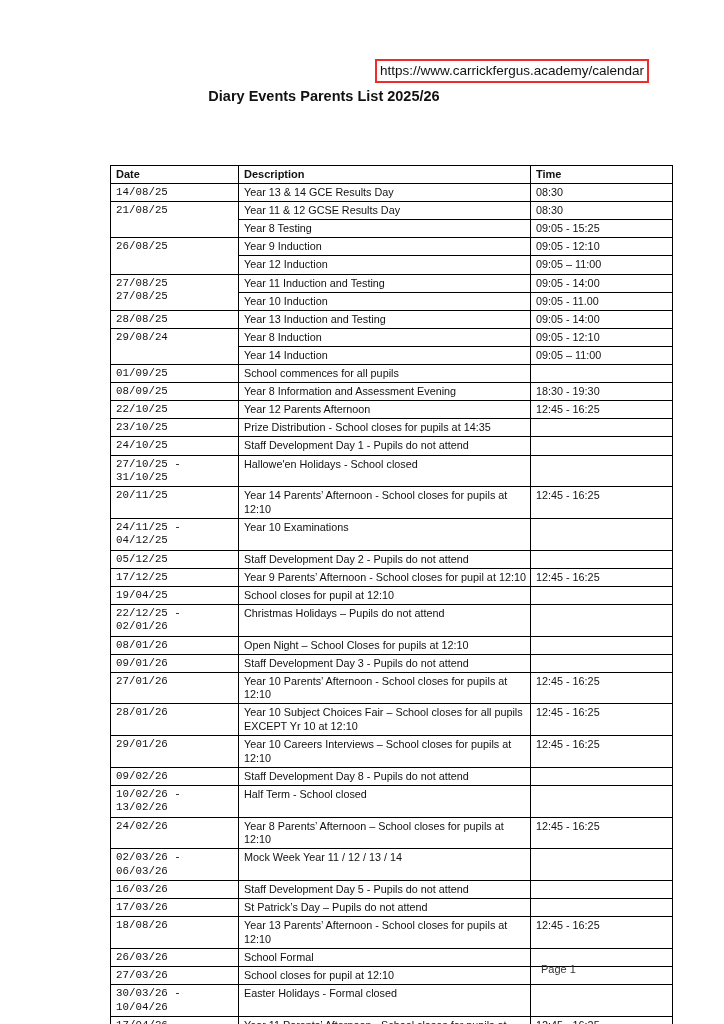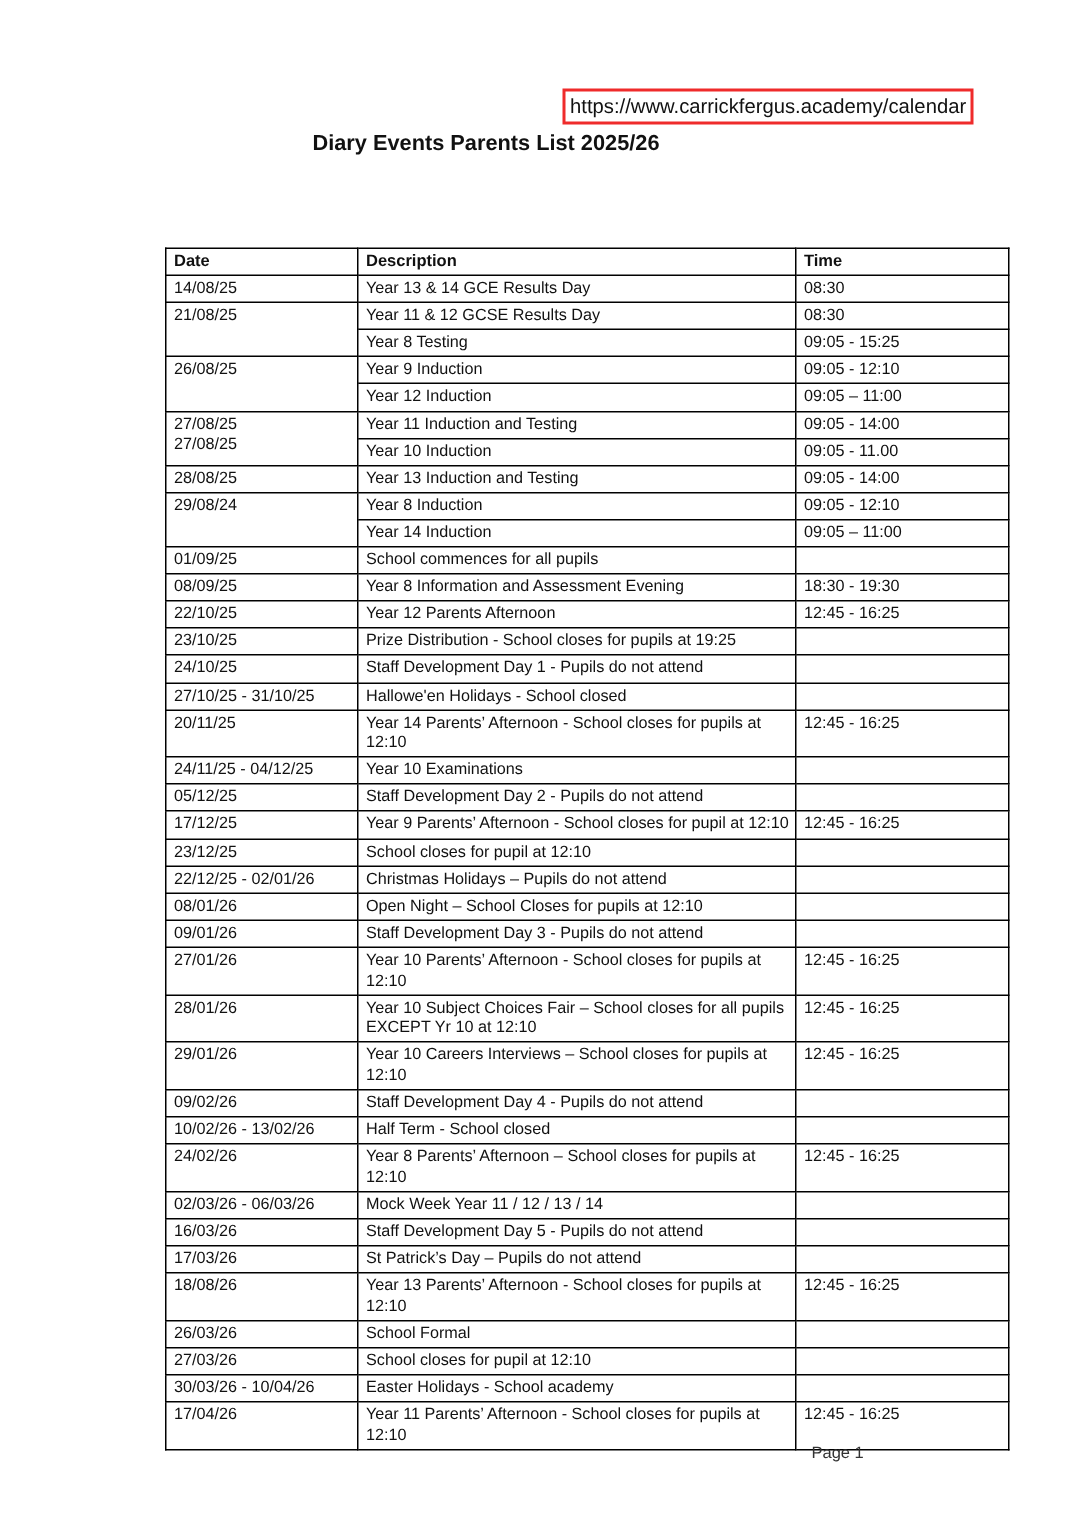--- a/index.html
+++ b/index.html
@@ -45,21 +45,21 @@
   table.events col.c-time { width: 142px; }
   table.events th, table.events td {
     border: 1px solid #000;
     padding: 2px 4px 1.5px 5px;
     vertical-align: top;
     text-align: left;
     line-height: 13.6px;
     color: #111;
   }
   table.events th { font-weight: bold; font-size: 11px; }
-  td.date-cell { white-space: pre-line; }
+  td.date-cell { white-space: pre-line; font-family: Liberation Mono, monospace; }
   .page-footer {
     position: absolute;
     top: 963px; left: 541px;
     font-size: 11px;
     color: #333;
   }
 </style>
 </head>
 <body>
 
@@ -140,21 +140,21 @@
         <td>Year 8 Information and Assessment Evening</td>
         <td>18:30 - 19:30</td>
       </tr>
       <tr>
         <td class="date-cell">22/10/25</td>
         <td>Year 12 Parents Afternoon</td>
         <td>12:45 - 16:25</td>
       </tr>
       <tr>
         <td class="date-cell">23/10/25</td>
-        <td>Prize Distribution - School closes for pupils at 19:25</td>
+        <td>Prize Distribution - School closes for pupils at 14:35</td>
         <td>&nbsp;</td>
       </tr>
       <tr>
         <td class="date-cell">24/10/25</td>
         <td>Staff Development Day 1 - Pupils do not attend</td>
         <td>&nbsp;</td>
       </tr>
       <tr>
         <td class="date-cell">27/10/25 - 31/10/25</td>
         <td>Hallowe'en Holidays - School closed</td>
@@ -174,21 +174,21 @@
         <td class="date-cell">05/12/25</td>
         <td>Staff Development Day 2 - Pupils do not attend</td>
         <td>&nbsp;</td>
       </tr>
       <tr>
         <td class="date-cell">17/12/25</td>
         <td>Year 9 Parents’ Afternoon - School closes for pupil at 12:10</td>
         <td>12:45 - 16:25</td>
       </tr>
       <tr>
-        <td class="date-cell">23/12/25</td>
+        <td class="date-cell">19/04/25</td>
         <td>School closes for pupil at 12:10</td>
         <td>&nbsp;</td>
       </tr>
       <tr>
         <td class="date-cell">22/12/25 - 02/01/26</td>
         <td>Christmas Holidays – Pupils do not attend</td>
         <td>&nbsp;</td>
       </tr>
       <tr>
         <td class="date-cell">08/01/26</td>
@@ -210,21 +210,21 @@
         <td>Year 10 Subject Choices Fair – School closes for all pupils EXCEPT Yr 10 at 12:10</td>
         <td>12:45 - 16:25</td>
       </tr>
       <tr>
         <td class="date-cell">29/01/26</td>
         <td>Year 10 Careers Interviews – School closes for pupils at 12:10</td>
         <td>12:45 - 16:25</td>
       </tr>
       <tr>
         <td class="date-cell">09/02/26</td>
-        <td>Staff Development Day 4 - Pupils do not attend</td>
+        <td>Staff Development Day 8 - Pupils do not attend</td>
         <td>&nbsp;</td>
       </tr>
       <tr>
         <td class="date-cell">10/02/26 - 13/02/26</td>
         <td>Half Term - School closed</td>
         <td>&nbsp;</td>
       </tr>
       <tr>
         <td class="date-cell">24/02/26</td>
         <td>Year 8 Parents’ Afternoon – School closes for pupils at 12:10</td>
@@ -255,21 +255,21 @@
         <td>School Formal</td>
         <td>&nbsp;</td>
       </tr>
       <tr>
         <td class="date-cell">27/03/26</td>
         <td>School closes for pupil at 12:10</td>
         <td>&nbsp;</td>
       </tr>
       <tr>
         <td class="date-cell">30/03/26 - 10/04/26</td>
-        <td>Easter Holidays - School academy</td>
+        <td>Easter Holidays - Formal closed</td>
         <td>&nbsp;</td>
       </tr>
       <tr>
         <td class="date-cell">17/04/26</td>
         <td>Year 11 Parents’ Afternoon - School closes for pupils at 12:10</td>
         <td>12:45 - 16:25</td>
       </tr>
     </tbody>
 </table>
 

